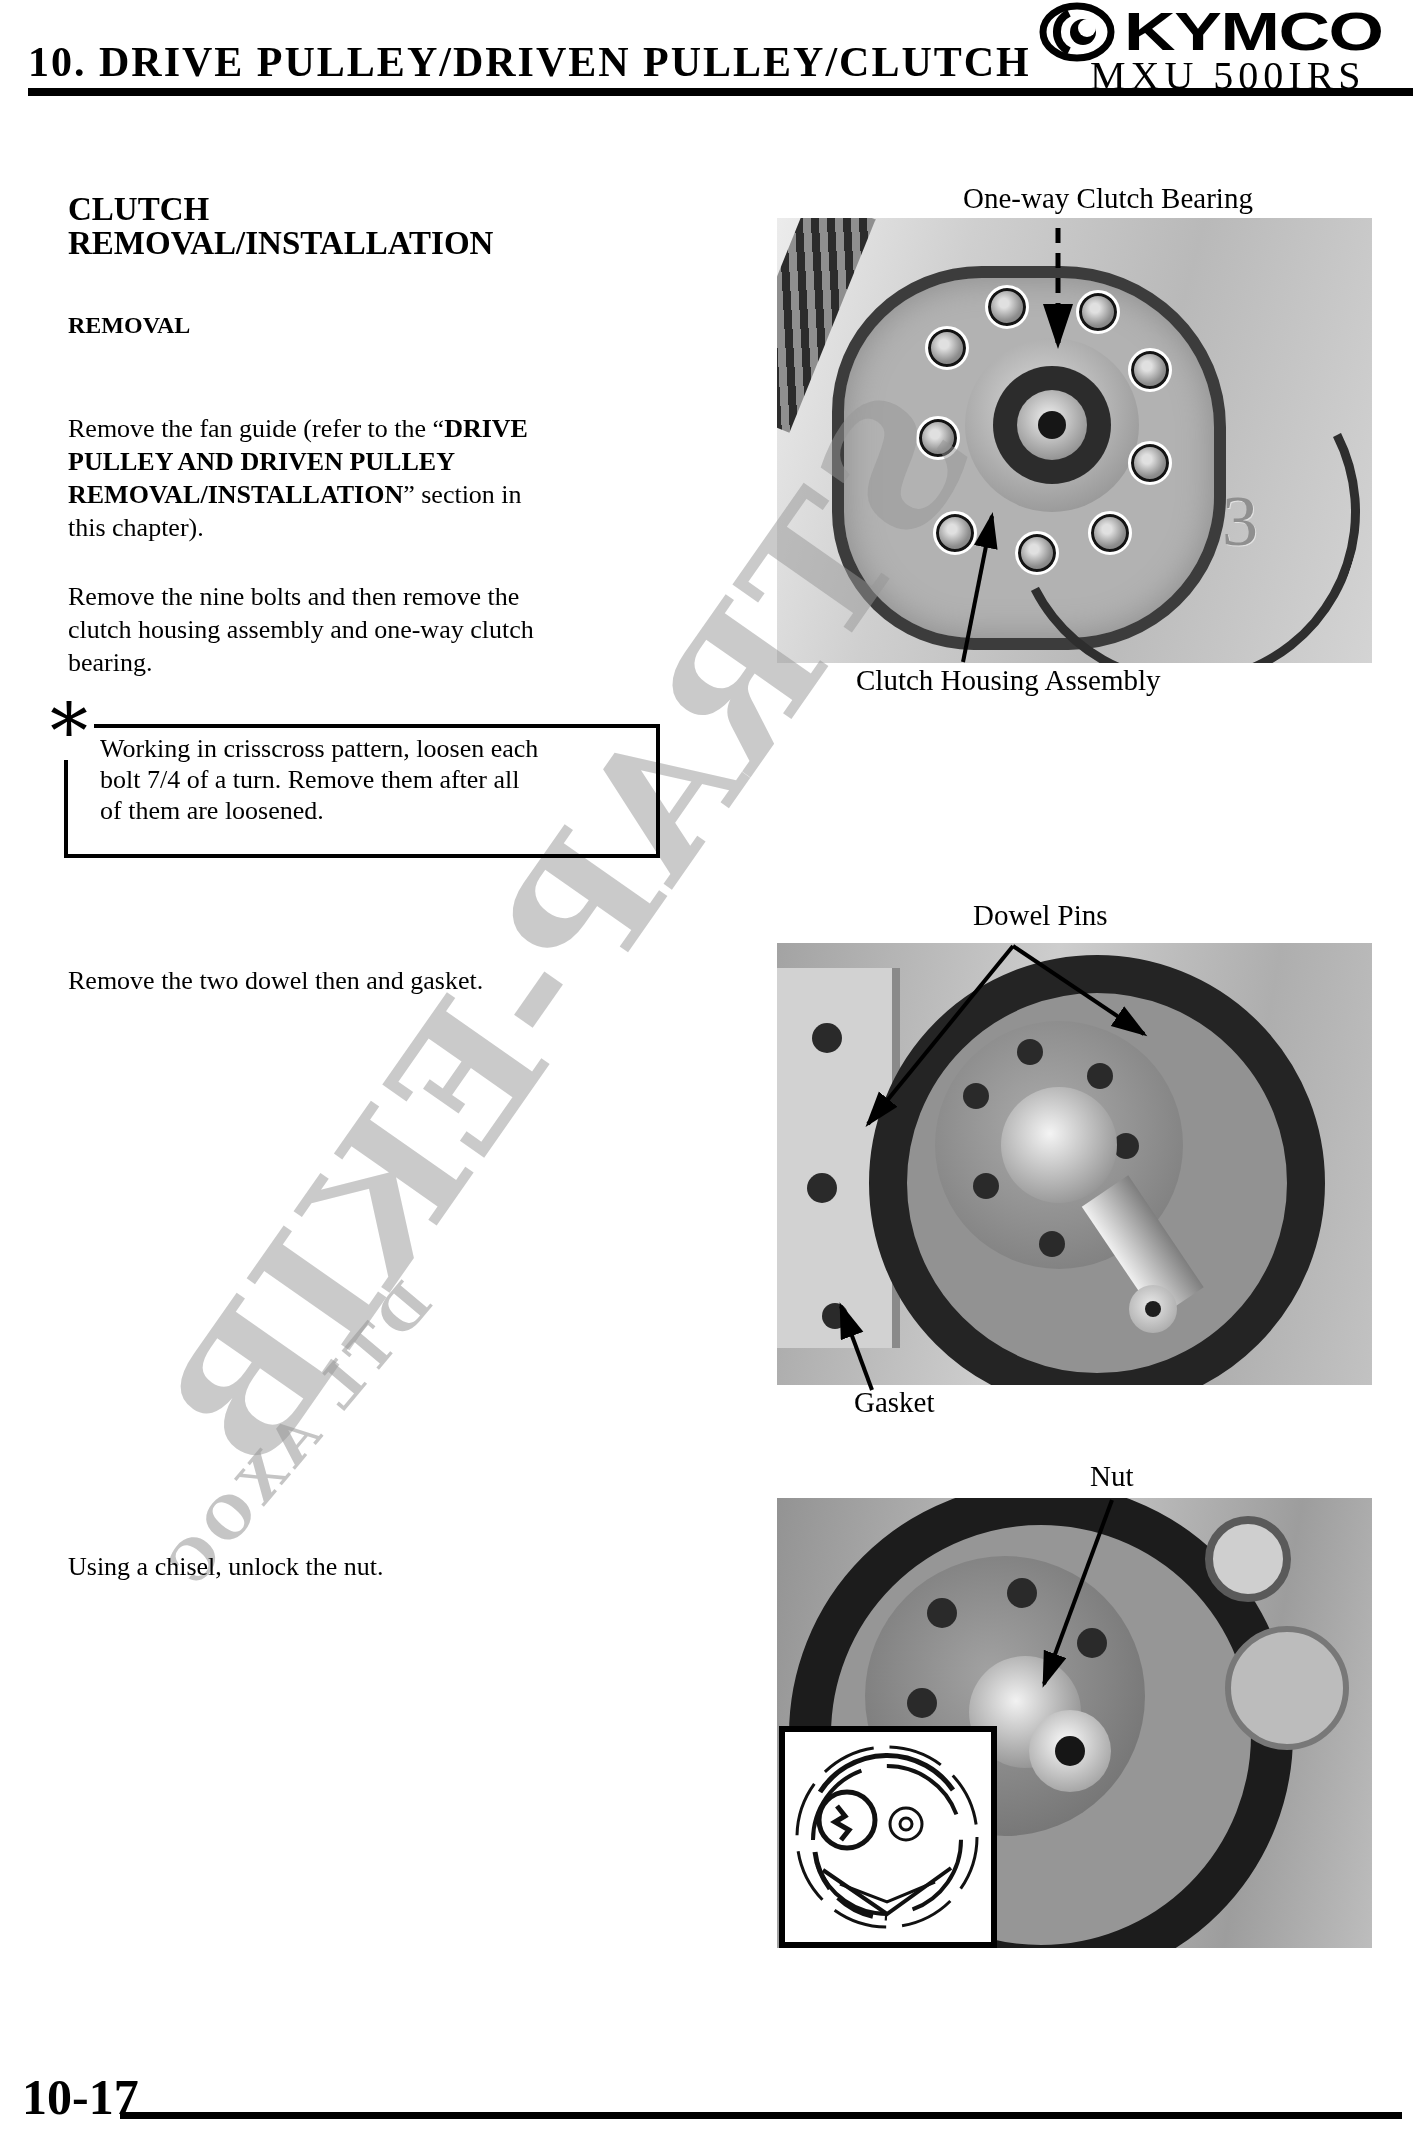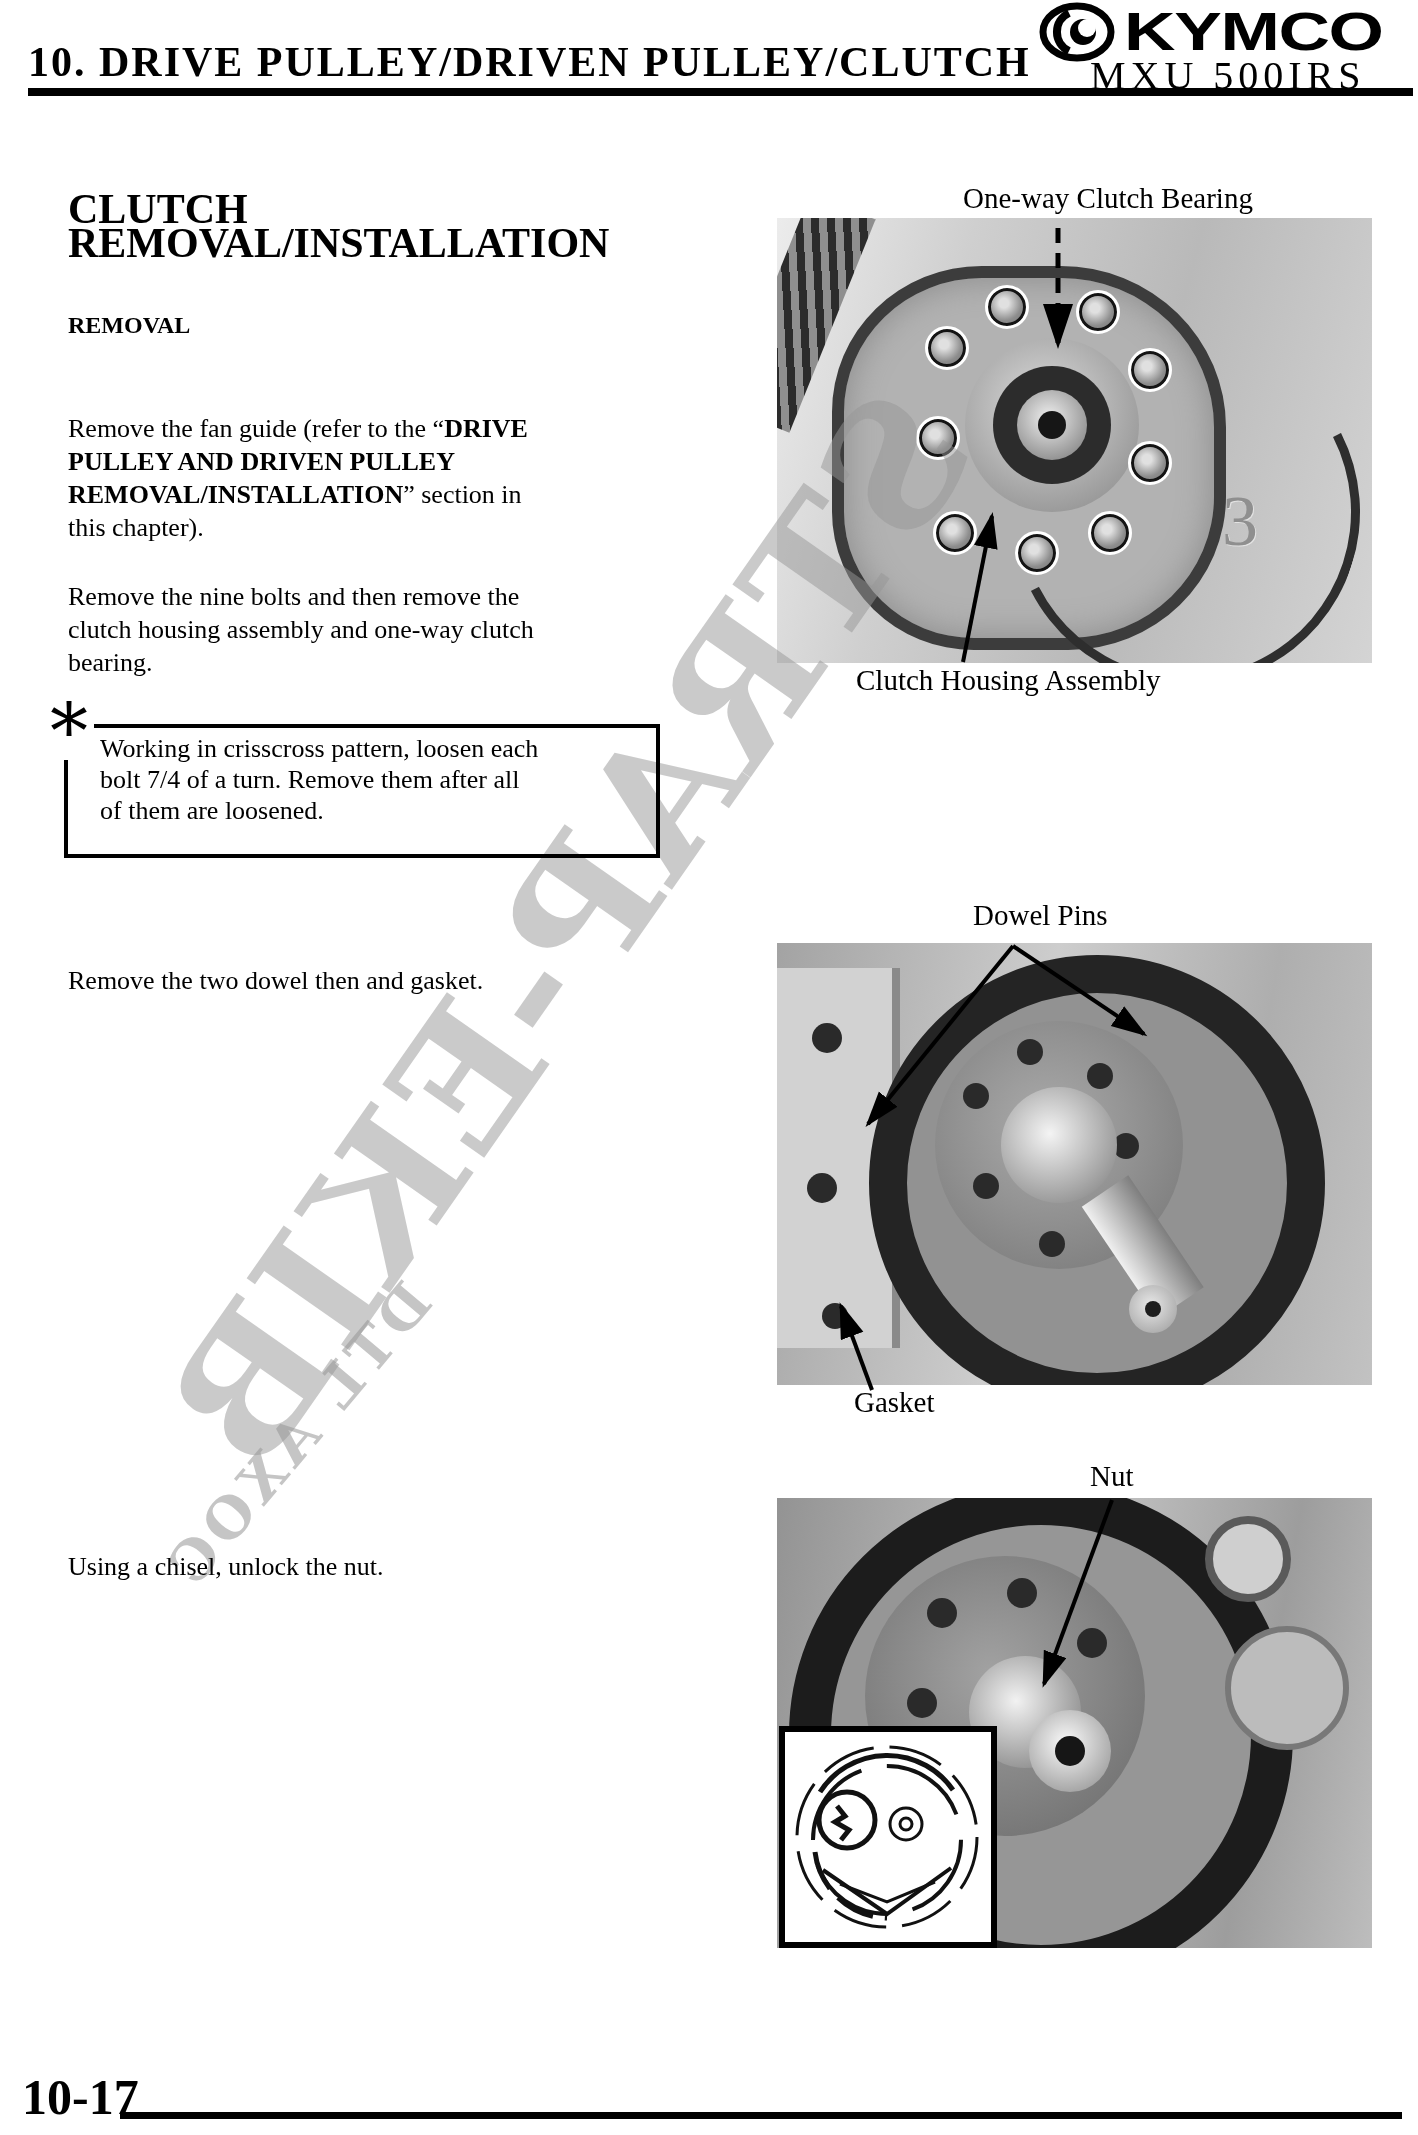--- a/index.html
+++ b/index.html
@@ -9,21 +9,21 @@
 
   
   .chapter-title{left:28px;top:38px;font-size:42px;font-weight:bold;letter-spacing:2px;white-space:nowrap;z-index:5;}
   .header-rule{left:28px;top:88px;width:1385px;height:8px;background:#000;z-index:5;}
   .kymco-emblem{left:1038px;top:2px;z-index:5;}
   .kymco-wordmark{left:1124px;top:0px;font-family:"Liberation Sans",sans-serif;font-weight:bold;
                   font-size:54px;transform:scaleX(1.32);transform-origin:left top;letter-spacing:-1px;z-index:5;}
   .model-name{left:1090px;top:52px;font-size:40px;font-weight:normal;letter-spacing:5px;white-space:nowrap;z-index:5;}
 
   
-  .section-heading{left:68px;top:192px;width:430px;font-size:42px;font-weight:bold;line-height:34px;z-index:5;}
+  .section-heading{left:68px;top:192px;width:430px;font-size:33px;font-weight:bold;line-height:34px;z-index:5;}
   .removal-heading{left:68px;top:312px;font-size:24px;font-weight:bold;z-index:5;}
   .body-par{left:68px;width:472px;font-size:26px;line-height:33px;z-index:5;}
   .par-fan{top:386px;}
   .par-bolts{top:570px;margin-top:10px;}
   .par-dowel{top:938px;}
   .par-chisel{top:1524px;}
 
   
   .note-asterisk{left:50px;top:694px;font-size:76px;line-height:76px;font-family:"DejaVu Serif",serif;z-index:5;}
   .nb-top{left:94px;top:724px;width:566px;height:4px;background:#000;z-index:5;}

